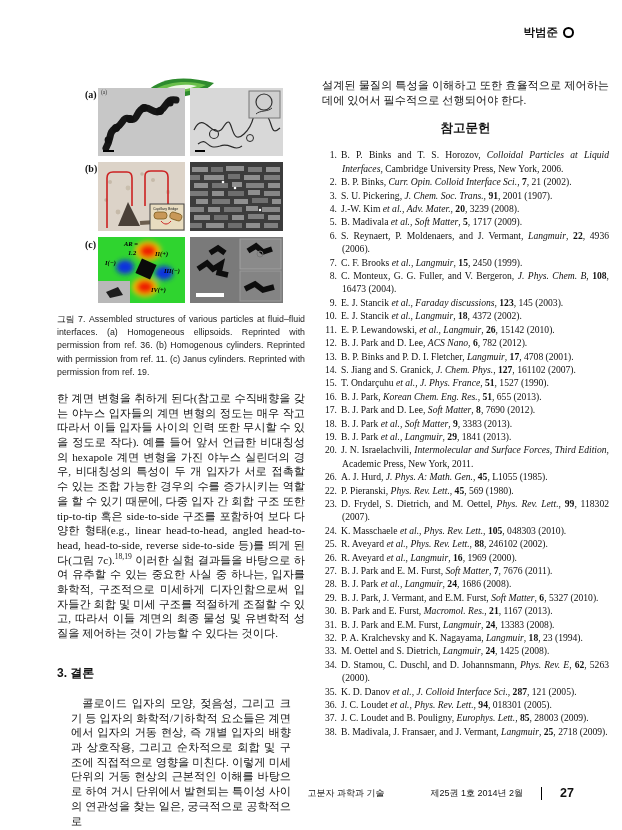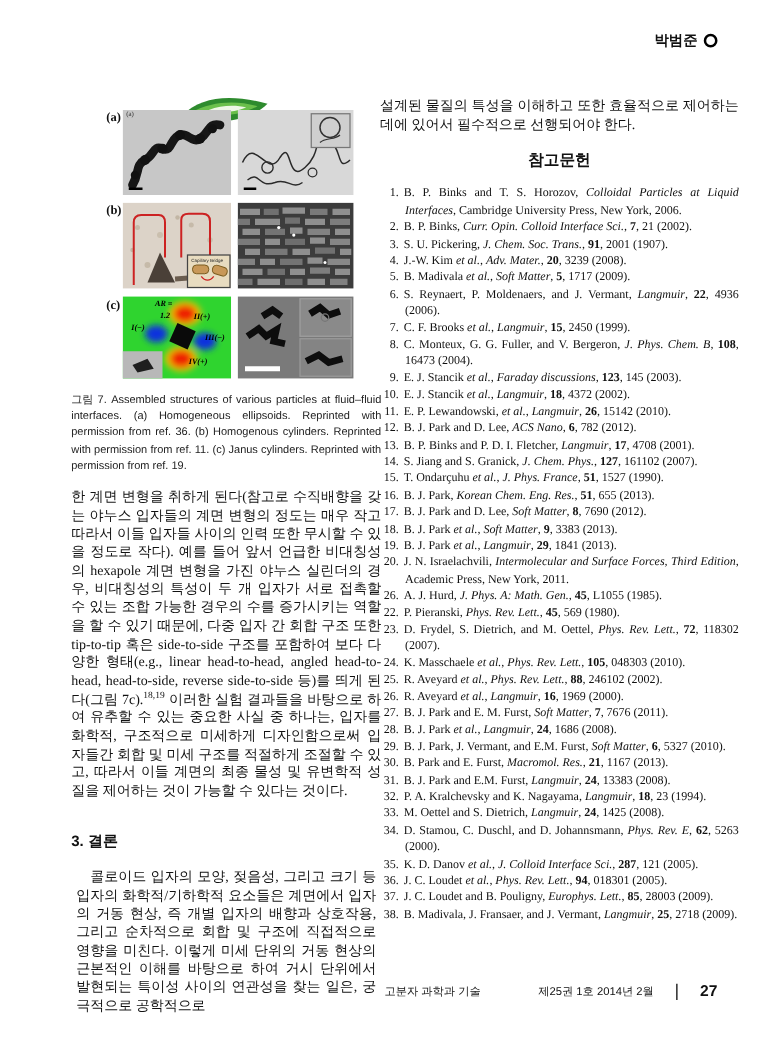--- a/index.html
+++ b/index.html
@@ -8,37 +8,37 @@
     background:#ffffff;color:#111;
     font-family:"Liberation Serif",serif;
   }
   
   .author-badge{position:absolute;top:25px;right:48px;display:flex;align-items:center;gap:5px;
     font-family:"Liberation Sans",sans-serif;font-weight:bold;font-size:11.5px;}
   .donut{width:7px;height:7px;border:2.6px solid #000;border-radius:50%;display:inline-block;}
 
   
   .col-left{position:absolute;left:57px;top:75px;width:248px;}
-  .col-right{position:absolute;left:304px;top:78px;width:287px;}
+  .col-right{position:absolute;left:322px;top:78px;width:287px;}
 
   
   .fig{position:relative;height:230px;}
   .panel-label{position:absolute;font-weight:bold;font-size:10px;}
   .img{position:absolute;overflow:hidden;}
   .img svg{display:block;}
   .inner-label{position:absolute;left:3px;top:1px;font-size:5.5px;color:#333;}
   .c-ov{position:absolute;font-style:italic;font-weight:bold;font-size:6.5px;color:#000;line-height:1;}
 
   .caption{margin-top:8px;font-family:"Liberation Sans",sans-serif;font-size:8.8px;line-height:1.5;
     text-align:justify;color:#222;}
   .caption b{font-weight:normal;}
 
   .body-text{font-size:11.2px;line-height:14.7px;text-align:justify;}
   .p1{margin:12px 0 0 0;}
-  .p2{margin:4px;text-indent:1em;}
+  .p2{margin:14px;text-indent:1em;}
   .section-heading{font-family:"Liberation Sans",sans-serif;font-weight:bold;font-size:12px;
     margin:24px 0 13px 0;}
   sup{font-size:68%;line-height:0;margin-top:48px;}
 
   
   .refs-heading{text-align:center;font-family:"Liberation Sans",sans-serif;font-weight:bold;
     font-size:12.5px;margin:13px 0 11px 0;}
   .refs{margin:0;}
   .ref{font-size:9.6px;line-height:13.4px;text-align:justify;
     padding-left:20px;text-indent:-20px;}
@@ -252,21 +252,21 @@
       <div class="ref"><span class="refnum">13.</span>B. P. Binks and P. D. I. Fletcher, <i>Langmuir</i>, <b>17</b>, 4708 (2001).</div>
       <div class="ref"><span class="refnum">14.</span>S. Jiang and S. Granick, <i>J. Chem. Phys.</i>, <b>127</b>, 161102 (2007).</div>
       <div class="ref"><span class="refnum">15.</span>T. Ondarçuhu <i>et al.</i>, <i>J. Phys. France</i>, <b>51</b>, 1527 (1990).</div>
       <div class="ref"><span class="refnum">16.</span>B. J. Park, <i>Korean Chem. Eng. Res.</i>, <b>51</b>, 655 (2013).</div>
       <div class="ref"><span class="refnum">17.</span>B. J. Park and D. Lee, <i>Soft Matter</i>, <b>8</b>, 7690 (2012).</div>
       <div class="ref"><span class="refnum">18.</span>B. J. Park <i>et al.</i>, <i>Soft Matter</i>, <b>9</b>, 3383 (2013).</div>
       <div class="ref"><span class="refnum">19.</span>B. J. Park <i>et al.</i>, <i>Langmuir</i>, <b>29</b>, 1841 (2013).</div>
       <div class="ref"><span class="refnum">20.</span>J. N. Israelachvili, <i>Intermolecular and Surface Forces, Third Edition</i>, Academic Press, New York, 2011.</div>
       <div class="ref"><span class="refnum">26.</span>A. J. Hurd, <i>J. Phys. A: Math. Gen.</i>, <b>45</b>, L1055 (1985).</div>
       <div class="ref"><span class="refnum">22.</span>P. Pieranski, <i>Phys. Rev. Lett.</i>, <b>45</b>, 569 (1980).</div>
-      <div class="ref"><span class="refnum">23.</span>D. Frydel, S. Dietrich, and M. Oettel, <i>Phys. Rev. Lett.</i>, <b>72</b>, 118302 (2007).</div>
+      <div class="ref"><span class="refnum">23.</span>D. Frydel, S. Dietrich, and M. Oettel, <i>Phys. Rev. Lett.</i>, <b>99</b>, 118302 (2007).</div>
       <div class="ref"><span class="refnum">24.</span>K. Masschaele <i>et al.</i>, <i>Phys. Rev. Lett.</i>, <b>105</b>, 048303 (2010).</div>
       <div class="ref"><span class="refnum">25.</span>R. Aveyard <i>et al.</i>, <i>Phys. Rev. Lett.</i>, <b>88</b>, 246102 (2002).</div>
       <div class="ref"><span class="refnum">26.</span>R. Aveyard <i>et al.</i>, <i>Langmuir</i>, <b>16</b>, 1969 (2000).</div>
       <div class="ref"><span class="refnum">27.</span>B. J. Park and E. M. Furst, <i>Soft Matter</i>, <b>7</b>, 7676 (2011).</div>
       <div class="ref"><span class="refnum">28.</span>B. J. Park <i>et al.</i>, <i>Langmuir</i>, <b>24</b>, 1686 (2008).</div>
       <div class="ref"><span class="refnum">29.</span>B. J. Park, J. Vermant, and E.M. Furst, <i>Soft Matter</i>, <b>6</b>, 5327 (2010).</div>
       <div class="ref"><span class="refnum">30.</span>B. Park and E. Furst, <i>Macromol. Res.</i>, <b>21</b>, 1167 (2013).</div>
       <div class="ref"><span class="refnum">31.</span>B. J. Park and E.M. Furst, <i>Langmuir</i>, <b>24</b>, 13383 (2008).</div>
       <div class="ref"><span class="refnum">32.</span>P. A. Kralchevsky and K. Nagayama, <i>Langmuir</i>, <b>18</b>, 23 (1994).</div>
       <div class="ref"><span class="refnum">33.</span>M. Oettel and S. Dietrich, <i>Langmuir</i>, <b>24</b>, 1425 (2008).</div>

